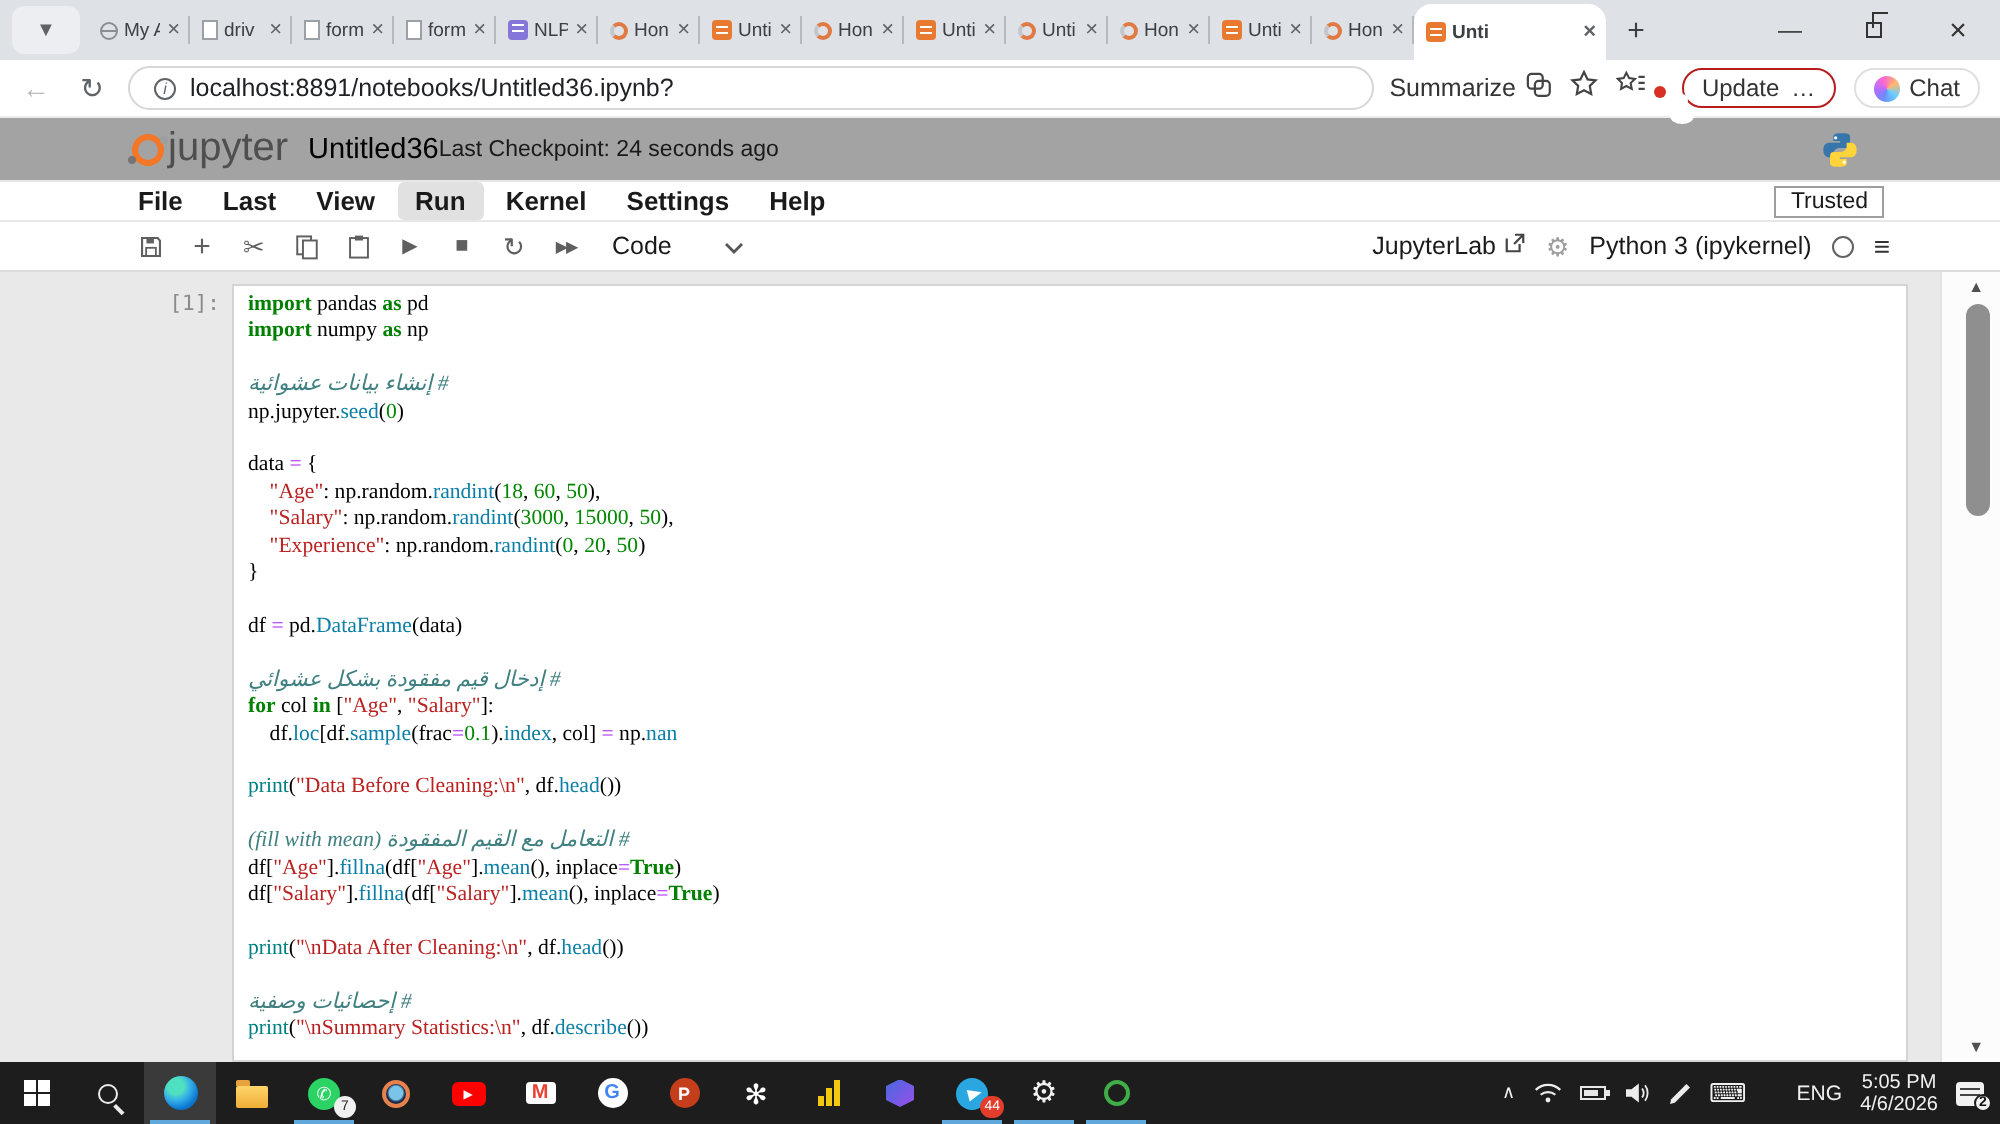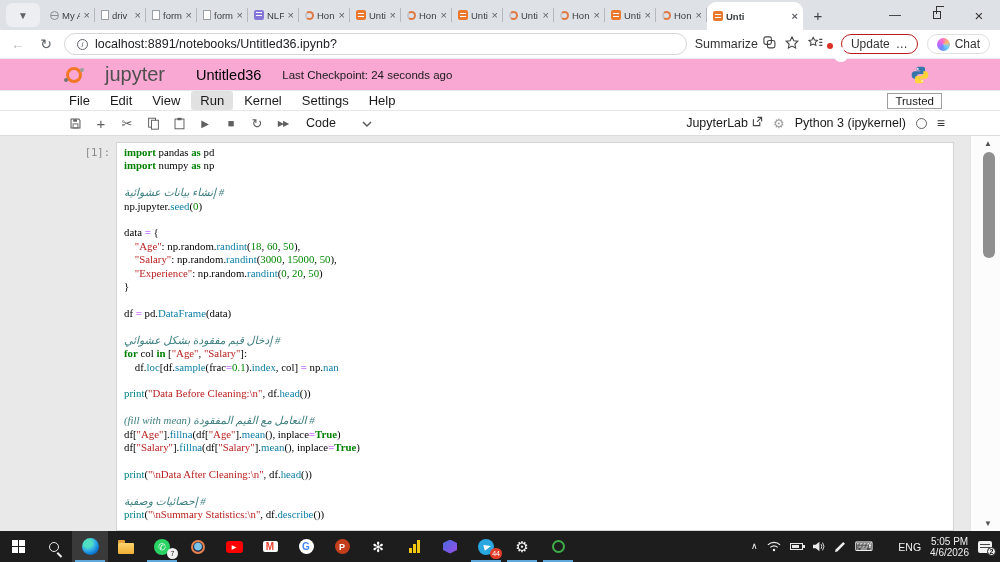--- a/index.html
+++ b/index.html
@@ -52,21 +52,21 @@
   .avatar-dot { position:absolute; right:-1px; top:-1px; width:6px; height:6px; background:#d93025; border-radius:50%; z-index:2; }
   .avatar-wrap { position:relative; }
   .update-pill { border:1px solid #b91c1c; border-radius:12px; padding:2px 9px; font-size:12px; color:#333;
                  display:flex; gap:6px; align-items:center; }
   .chat-btn { border:1px solid #e0e0e0; border-radius:12px; padding:2px 9px; font-size:12px; color:#333;
               display:flex; gap:5px; align-items:center; background:#fff; }
   .copilot { width:13px; height:13px; border-radius:50%;
              background:conic-gradient(from 200deg,#6a8dff,#b96bff,#ff6bcb,#ffb86b,#6ad0ff,#6a8dff); }
 
   
-  .jheader { height:31px; background:#f9a8d4; display:flex; align-items:center; padding-left:66px; gap:21px; flex:none; }
+  .jheader { height:31px; background:#a3a3a3; display:flex; align-items:center; padding-left:66px; gap:0; flex:none; }
   .jring { width:16px; height:16px; border:3px solid #f37726; border-radius:50%; position:relative; margin-right:2px; }
   .jring:before { content:''; position:absolute; left:-5px; bottom:-2px; width:4px; height:4px; background:#757575; border-radius:50%; }
   .jring:after { content:''; position:absolute; right:-5px; top:-2px; width:4px; height:4px; background:#9e9e9e; border-radius:50%; }
   .jbrand { font-size:20px; color:#4f4f4f; margin-right:10px; }
   .jtitle { font-size:14.5px; color:#000; }
   .jcheck { font-size:11.5px; color:#1a1a1a; }
   .pylogo { margin-left:auto; margin-right:70px; display:flex; }
 
   
   .menubar { height:21px; background:#fff; border-top:1px solid #e7e7e7; display:flex; align-items:center;
@@ -298,23 +298,23 @@
       <svg width="20" height="20" viewBox="0 0 24 24">
         <path fill="#3776ab" d="M11.9 2c-2 0-3.9.4-3.9 2v2.6h4.1v1H5.6C3.6 7.6 2 9 2 12s1.6 4.4 3.6 4.4H8v-2.2c0-1.9 1.7-3.4 3.7-3.4h4c1.6 0 2.3-1 2.3-2.4V4c0-1.4-1.4-2-3.1-2z"></path>
         <circle cx="9.4" cy="4.7" r="1" fill="#fff"></circle>
         <path fill="#ffd43b" d="M12.1 22c2 0 3.9-.4 3.9-2v-2.6h-4.1v-1h6.5c2 0 3.6-1.4 3.6-4.4s-1.6-4.4-3.6-4.4H16v2.2c0 1.9-1.7 3.4-3.7 3.4h-4c-1.6 0-2.3 1-2.3 2.4V20c0 1.4 1.4 2 3.1 2z"></path>
         <circle cx="14.6" cy="19.3" r="1" fill="#fff"></circle>
       </svg>
     </span>
   </div>
 
   <div class="menubar">
-    <div id="menus" style="display:flex;gap:2px;">
+    <div id="menus" style="display:flex;gap:2px;font-weight:bold;">
         <div class="menu-item">File</div>
-        <div class="menu-item">Edit</div>
+        <div class="menu-item">Last</div>
         <div class="menu-item">View</div>
         <div class="menu-item active">Run</div>
         <div class="menu-item">Kernel</div>
         <div class="menu-item">Settings</div>
         <div class="menu-item">Help</div>
       </div>
     <div class="trusted">Trusted</div>
   </div>
 
   <div class="toolbar">

